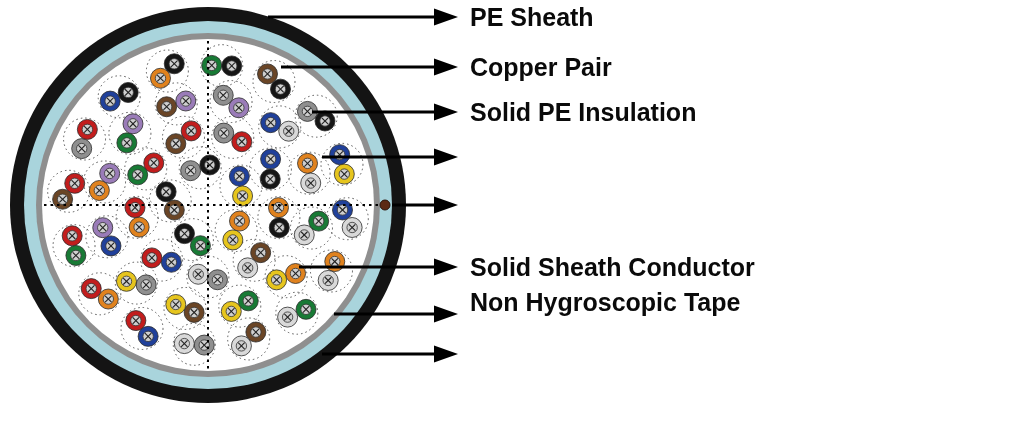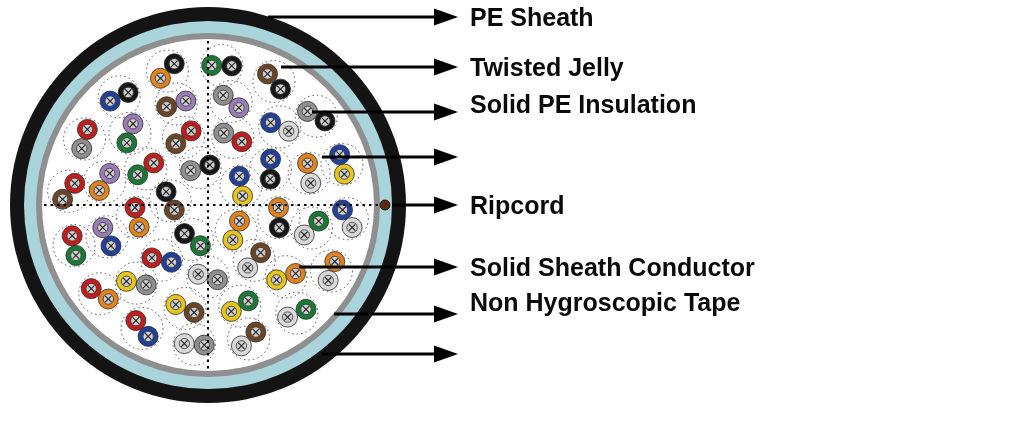--- a/index.html
+++ b/index.html
@@ -692,19 +692,18 @@
       <line class="arrow-line" x1="334" y1="314" x2="436" y2="314"></line>
       <polygon class="arrow-head" points="458,314 434,305.5 434,322.5"></polygon>
     </g>
     <g>
       <line class="arrow-line" x1="322" y1="354" x2="436" y2="354"></line>
       <polygon class="arrow-head" points="458,354 434,345.5 434,362.5"></polygon>
     </g>
   </svg>
 
   <div class="diagram-label" style="top:1px">PE Sheath</div>
-  <div class="diagram-label" style="top:51px">Twisted Jelly</div>
-  <div class="diagram-label" style="top:88px">Solid PE Insulation</div>
-  <div class="diagram-label" style="top:189px">Ripcord</div>
+  <div class="diagram-label" style="top:51px">Copper Pair</div>
+  <div class="diagram-label" style="top:96px">Solid PE Insulation</div>
   <div class="diagram-label" style="top:251px">Solid Sheath Conductor</div>
   <div class="diagram-label" style="top:286px">Non Hygroscopic Tape</div>
 
 </div>
 
 </body></html>

